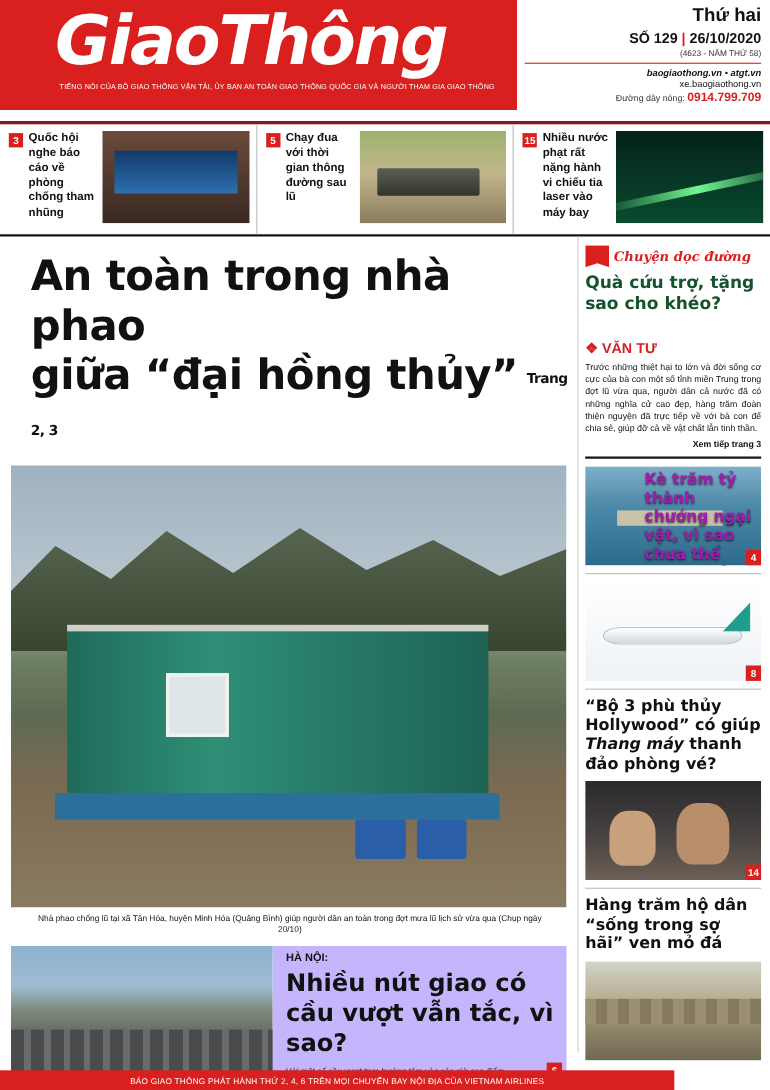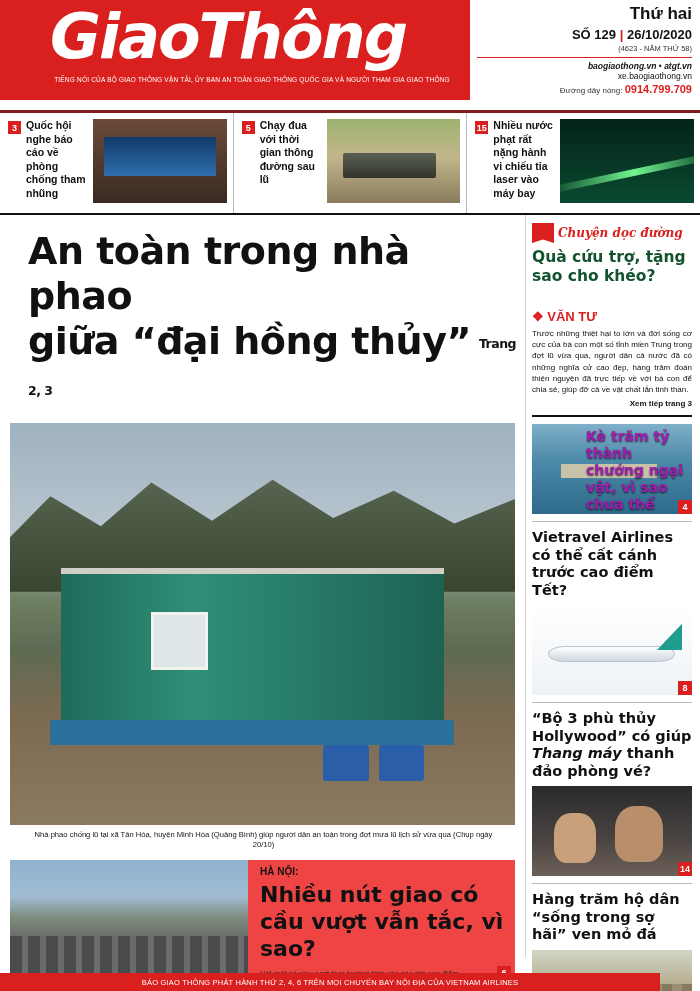--- a/index.html
+++ b/index.html
@@ -82,21 +82,21 @@
   }
   .caption{
     font-size:7.6px;line-height:10px;color:#111;text-align:center;
     margin:5px 16px 0 16px;
   }
 
   
   .bottomblock{margin-top:10px;display:flex;width:505px;height:122px;}
   .bb-photo{width:238px;height:122px;overflow:hidden;position:relative;}
   .bb-text{
-    flex:1;background:#ef4444;padding:6px 8px 0 12px;position:relative;
+    flex:1;background:#c4b5fd;padding:6px 8px 0 12px;position:relative;
   }
   .bb-kicker{font-size:10px;font-weight:bold;color:#111;}
   .bb-head{
     font-family:"DejaVu Sans", sans-serif;
     font-weight:bold;font-size:22px;line-height:27px;margin-top:4px;color:#111;
   }
   .bb-desc{font-size:7.6px;line-height:10px;color:#222;margin-top:7px;width:200px;}
   .bb-num{
     position:absolute;right:4px;bottom:2px;
     width:14px;height:14px;background:#d9201f;color:#fff;font-size:9px;font-weight:bold;
@@ -139,21 +139,21 @@
     color:#fff;font-size:9px;font-weight:bold;display:flex;align-items:center;justify-content:center;
   }
   .rc-title-b{
     font-family:"DejaVu Sans", sans-serif;font-weight:bold;
     font-size:14.5px;line-height:17.5px;color:#111;
   }
   .rc-title-b i{font-style:italic;}
 
   
   .footer{
-    position:absolute;left:0;bottom:0;width:660px;height:18px;background:#d9201f;
+    position:absolute;left:0;bottom:0;width:613px;height:18px;background:#d9201f;
     color:#fff;font-size:7.5px;display:flex;align-items:center;justify-content:center;
     letter-spacing:.2px;
   }
 
   
   .ph{position:absolute;inset:0;}
   .ph-assembly{background:
      linear-gradient(#6b4a3a,#3a2a22);}
   .ph-assembly:after{content:"";position:absolute;left:8%;top:22%;width:84%;height:46%;
      background:linear-gradient(#123a6b,#2f6fae);}
@@ -314,21 +314,20 @@
         <div class="rc-photo">
           <div class="ph ph-sea"></div>
           <div class="rc-overlay-title">Kè trăm tỷ thành chướng ngại vật, vì sao chưa thể thanh thải?</div>
           <div class="rc-badge">4</div>
         </div>
       </div>
 
       <div class="rc-thin"></div>
 
       <div style="position:relative">
-        <div class="rc-title-b">Vietravel Airlines có thể cất cánh trước cao điểm Tết?</div>
         <div class="rc-photo">
           <div class="ph ph-plane">
               <div class="fus"></div>
               <div class="tail"></div>
             </div>
           <div class="rc-badge">8</div>
         </div>
       </div>
 
       <div class="rc-thin"></div>

